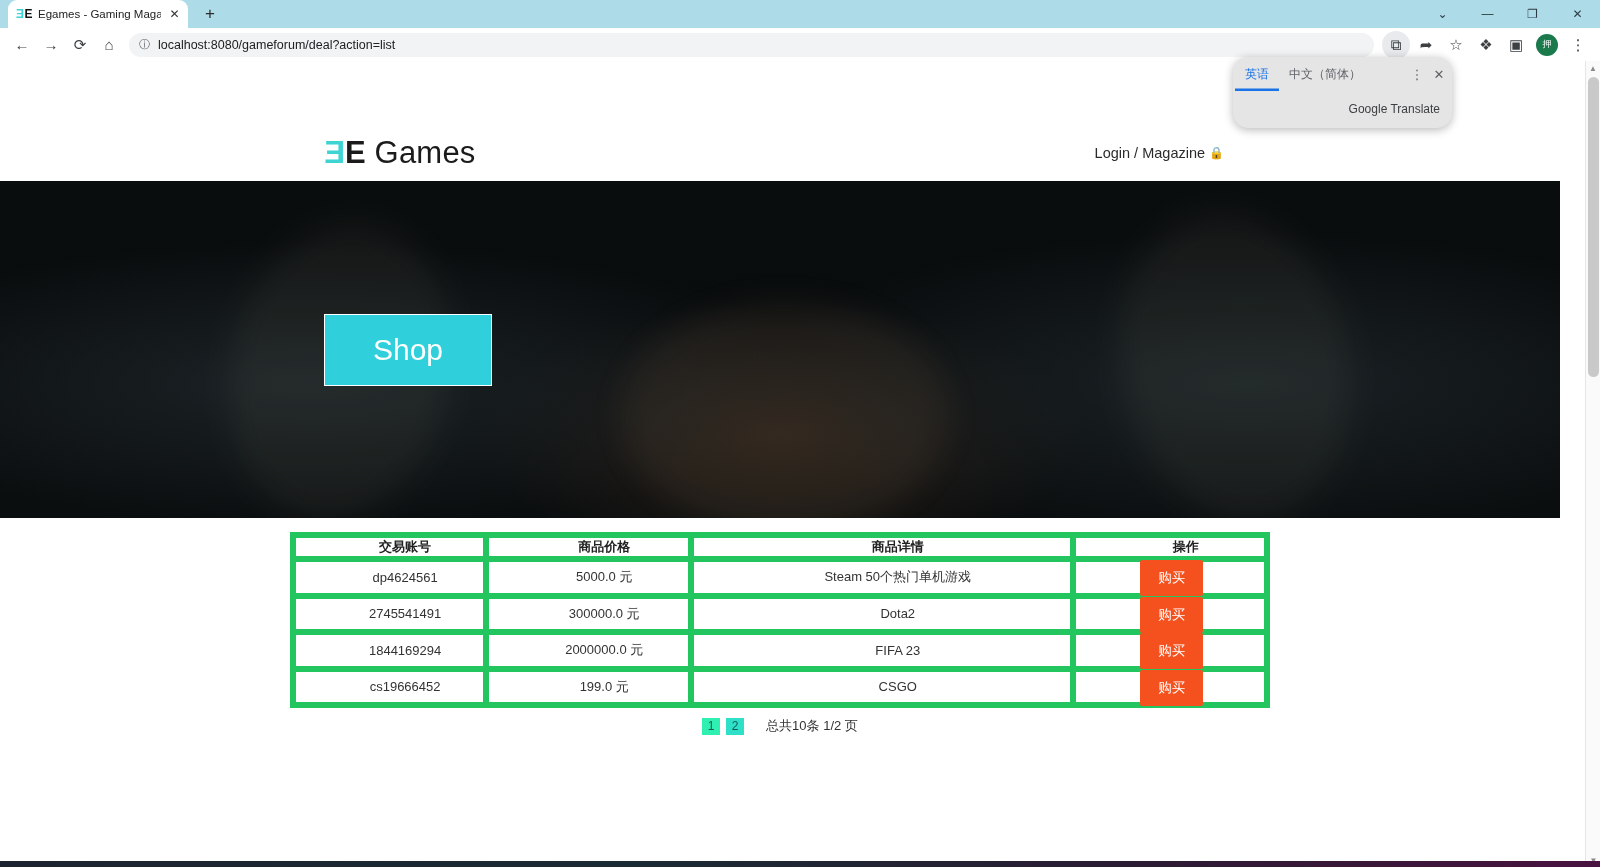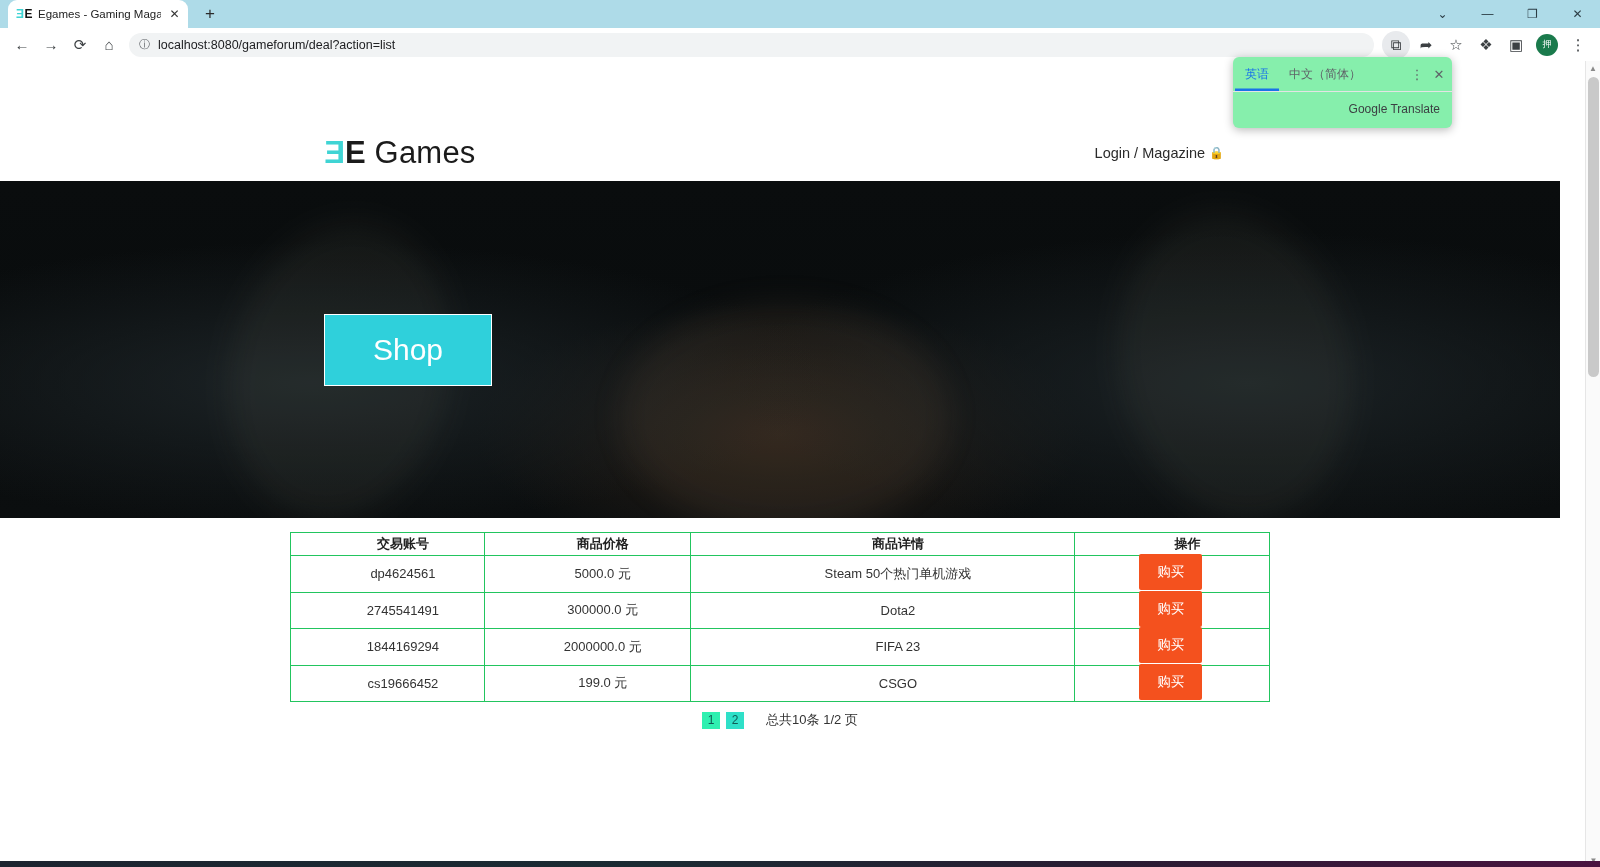--- a/index.html
+++ b/index.html
@@ -140,21 +140,21 @@
 
   
   .table-wrap { padding: 14px 0 0 0; background:#fff; }
   table.deals {
     width: 980px; margin: 0 auto;
     border-collapse: collapse;
     border: 1px solid #5ce0e0;
     font-size: 13px; color: #333;
   }
   table.deals th, table.deals td {
-    border: 1px solid #22c55e;
+    border: 6px solid #22c55e;
     text-align: center; vertical-align: middle; padding-left: 31px;
   }
   table.deals th { height: 23px; font-size: 13px; font-weight: 700; color:#222; }
   table.deals td { height: 36.5px; }
   .col-acct { width: 194px; }
   .col-price { width: 206px; margin-left: 42px; }
   .col-detail { width: 385px; margin-left: 28px; }
   .col-op { width: 195px; position: relative; }
   .buy-btn {
     position: absolute; left: 64px; top: -2px;
@@ -215,21 +215,21 @@
   .scroll-thumb {
     position: absolute; top: 16px; left: 2px;
     width: 11px; height: 300px; background: #c9c9c9; border-radius: 6px;
     cursor: pointer;
   }
 
   
   .translate-popup {
     position: absolute; left: 1233px; top: 57px;
     width: 219px; height: 71px;
-    background: #86efac; border-radius: 6px;
+    background: #e5e5e5; border-radius: 15px;
     box-shadow: 0 2px 10px rgba(0,0,0,.28);
     z-index: 30;
   }
   .tp-tabs {
     display: flex; align-items: center; height: 35px;
     border-bottom: 1px solid #e4e4e4; padding: 0 2px;
   }
   .tp-tab {
     font-size: 12px; color: #5f6368; padding: 0 10px;
     height: 34px; display: flex; align-items: center; cursor: pointer;

